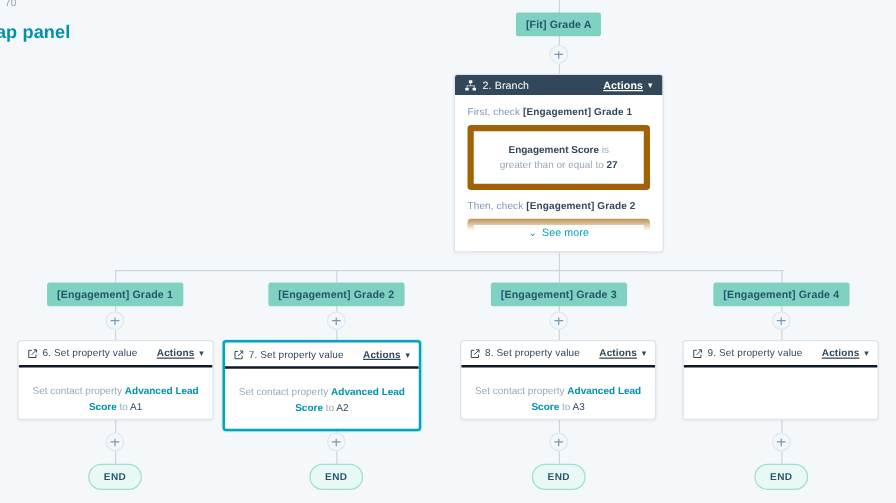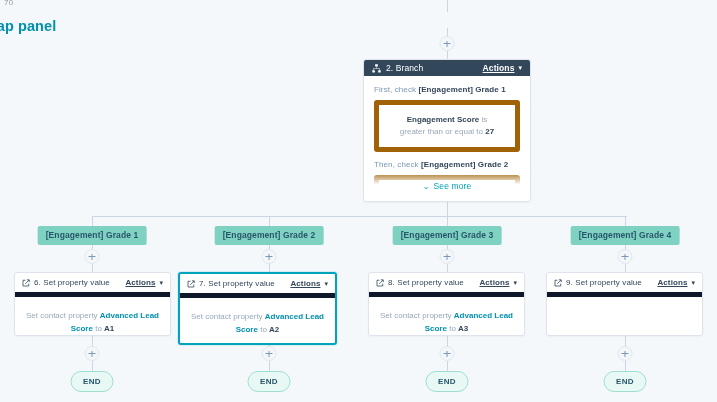--- a/index.html
+++ b/index.html
@@ -209,21 +209,21 @@
     margin-right: 4px;
     font-size: 8px;
   }
 
   
   .sp-header {
     height: 19px;
     display: flex;
     align-items: center;
     padding: 0 7px;
-    border-bottom: 5px solid #0f172a;
+    border-bottom: 2px solid #0f172a;
     font-size: 8px;
     color: #33475b;
     justify-content: flex-end;
   }
   .sp-header .sp-title { margin-left: 4px; letter-spacing: .1px; }
   .sp-header .hdr-spacer { flex: 1; }
   .sp-actions {
     font-size: 8px;
     font-weight: bold;
     color: #33475b;
@@ -236,21 +236,21 @@
     font-size: 8px;
     color: #99a9ba;
     line-height: 1.65;
   }
   .sp-body .prop {
     color: #0091ae;
     font-weight: bold;
   }
   .sp-body .val {
     color: #33475b;
-    font-weight: bold;
+    font-weight: normal;
     margin-top: 16px;
   }
 
   
   .end-node {
     position: absolute;
     width: 43px;
     height: 21px;
     border-radius: 11px;
     background: #e8f8f5;
@@ -305,20 +305,21 @@
     <div class="vline" style="left:92px;  top:361px; height:10px;"></div>
     <div class="vline" style="left:269px; top:361px; height:10px;"></div>
     <div class="vline" style="left:447px; top:361px; height:10px;"></div>
     <div class="vline" style="left:625px; top:361px; height:10px;"></div>
   </div>
 
   <div class="zoom-label">70</div>
 
   <div class="panel-title">Snap panel</div>
 
+  <div class="badge" style="left:447px; top:10px;">[Fit] Grade A</div>
 
   <div class="plus" style="left:447px; top:36px;"></div>
 
   <div class="card" style="left:363px; top:59px; width:168px; height:143px;">
     <div class="card-header">
       <span>
         <svg class="icon-svg" width="9" height="9" viewBox="0 0 16 16" fill="#ffffff">
           <rect x="5.5" y="0.5" width="5" height="4" rx="0.6"></rect>
           <rect x="0.5" y="11" width="4.6" height="4" rx="0.6"></rect>
           <rect x="10.9" y="11" width="4.6" height="4" rx="0.6"></rect>

